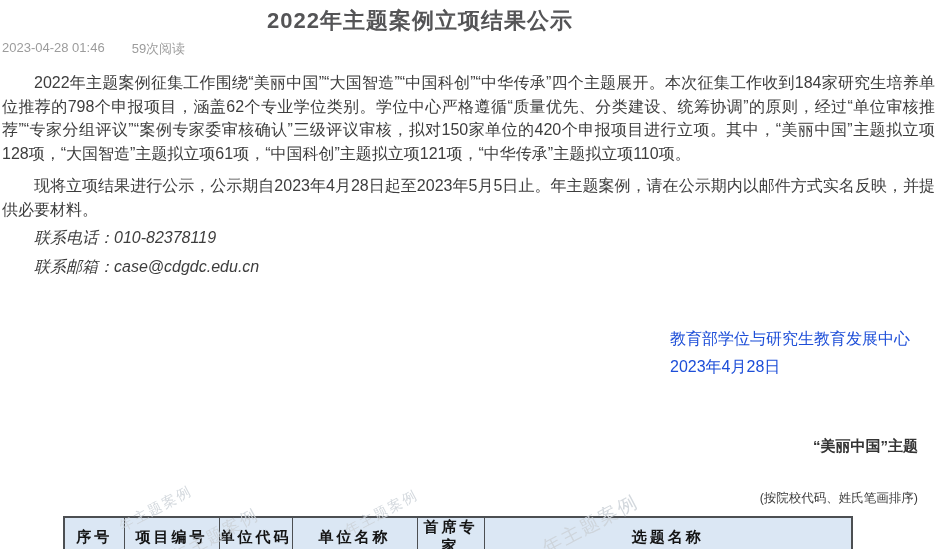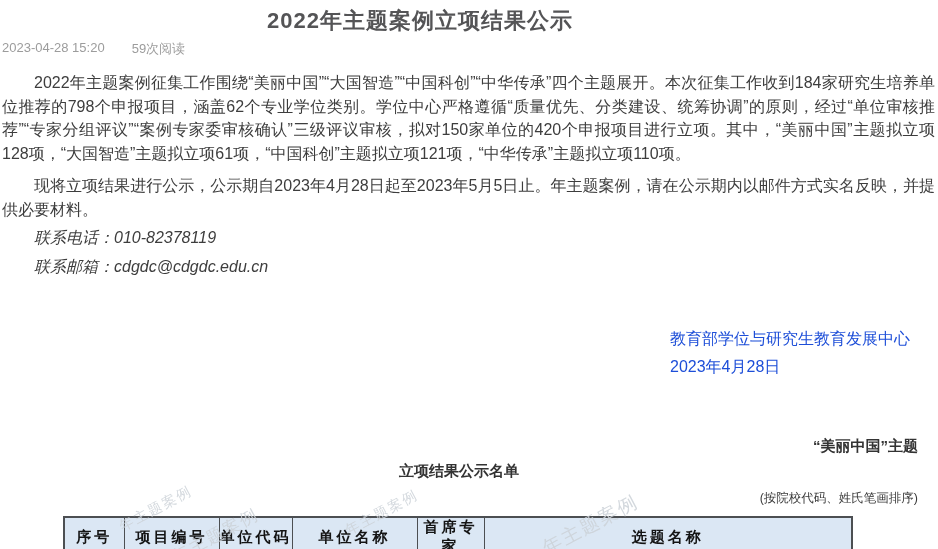--- a/index.html
+++ b/index.html
@@ -99,45 +99,44 @@
   .wm-2 { left: 342px; top: 84px; font-size: 14px; }
   .wm-3 { left: 538px; top: 92px; font-size: 19px; }
   .wm-4 { left: 168px; top: 104px; font-size: 17px; }
 </style>
 </head>
 <body>
 
 <div class="page-title">2022年主题案例立项结果公示</div>
 
 <div class="post-meta">
-  <span>2023-04-28 15:20</span>
+  <span>2023-04-28 01:46</span>
   <span>59次阅读</span>
 </div>
 
 <div class="article">
   <p class="para-1">2022年主题案例征集工作围绕“美丽中国”“大国智造”“中国科创”“中华传承”四个主题展开。本次征集工作收到184家研究生培养单位推荐的798个申报项目，涵盖62个专业学位类别。学位中心严格遵循“质量优先、分类建设、统筹协调”的原则，经过“单位审核推荐”“专家分组评议”“案例专家委审核确认”三级评议审核，拟对150家单位的420个申报项目进行立项。其中，“美丽中国”主题拟立项128项，“大国智造”主题拟立项61项，“中国科创”主题拟立项121项，“中华传承”主题拟立项110项。</p>
   <p class="para-2">现将立项结果进行公示，公示期自2023年4月28日起至2023年5月5日止。年主题案例，请在公示期内以邮件方式实名反映，并提供必要材料。</p>
   <div class="contact-line"><span>联系电话：</span><span>010-82378119</span></div>
-  <div class="contact-line"><span>联系邮箱：</span><span>cdgdc@cdgdc.edu.cn</span></div>
+  <div class="contact-line"><span>联系邮箱：</span><span>case@cdgdc.edu.cn</span></div>
 </div>
 
 <div class="signature">
   <div>教育部学位与研究生教育发展中心</div>
   <div>2023年4月28日</div>
 </div>
 
 <div class="bottom-section">
 
   <span class="watermark wm-1">年主题案例</span>
   <span class="watermark wm-2">年主题案例</span>
   <span class="watermark wm-3">年主题案例</span>
   <span class="watermark wm-4">年主题案例</span>
 
   <div class="theme-title">“美丽中国”主题</div>
-  <div class="list-title">立项结果公示名单</div>
   <div class="sort-note">(按院校代码、姓氏笔画排序)</div>
 
   <table class="results-table">
     <colgroup>
       <col style="width:60px">
         <col style="width:95px">
         <col style="width:73px">
       <col style="width:125px">
         <col style="width:67px">
         <col style="width:368px">

